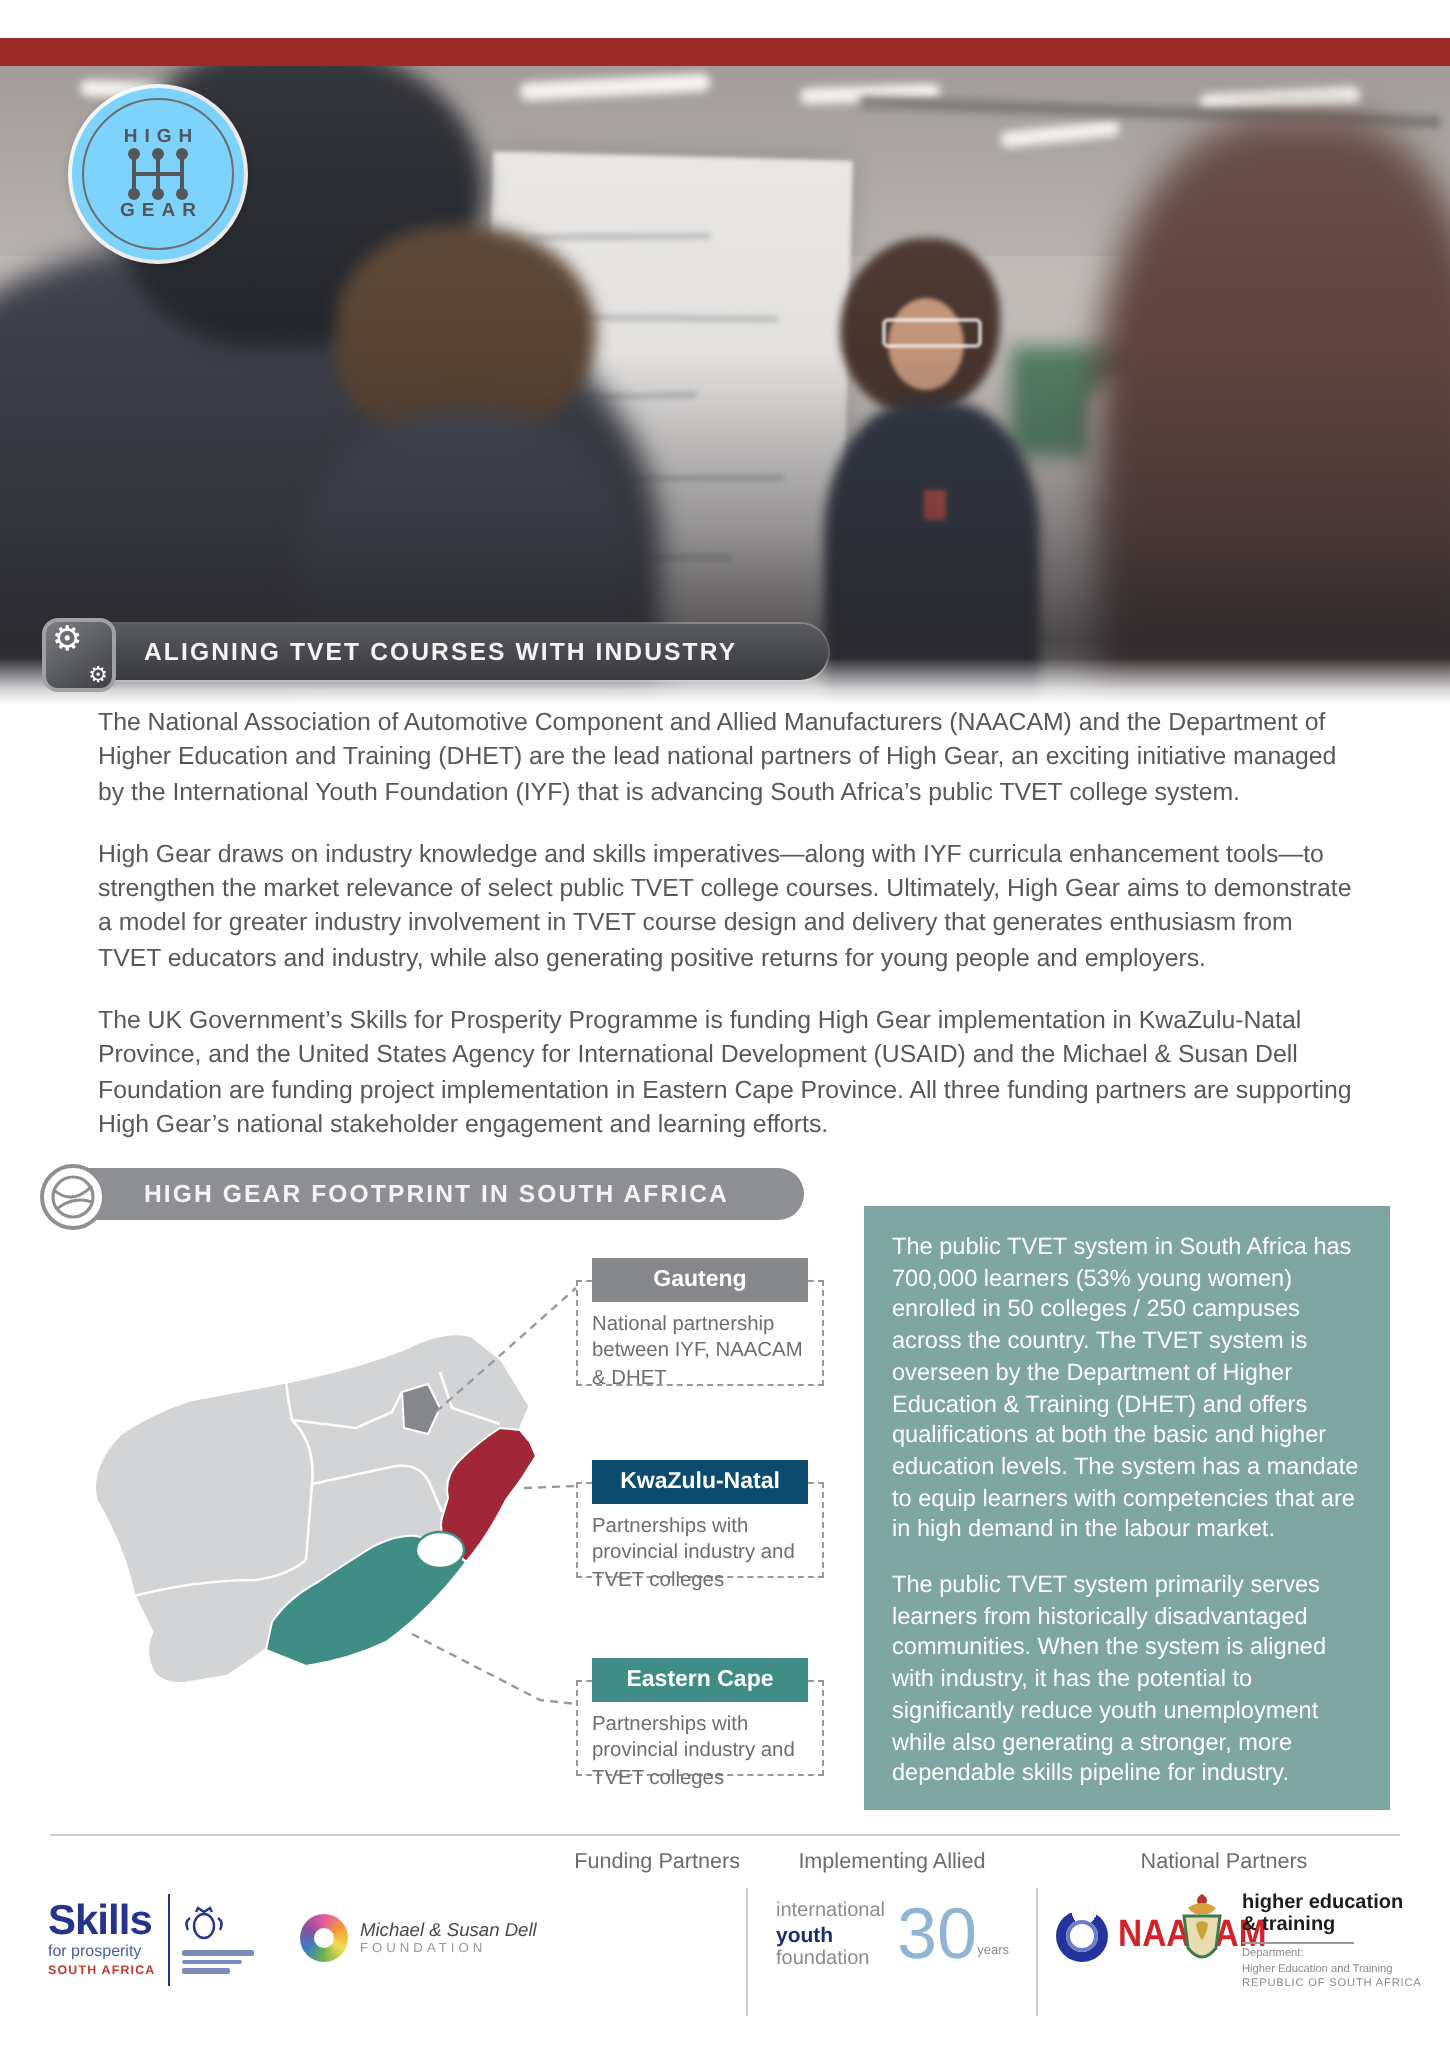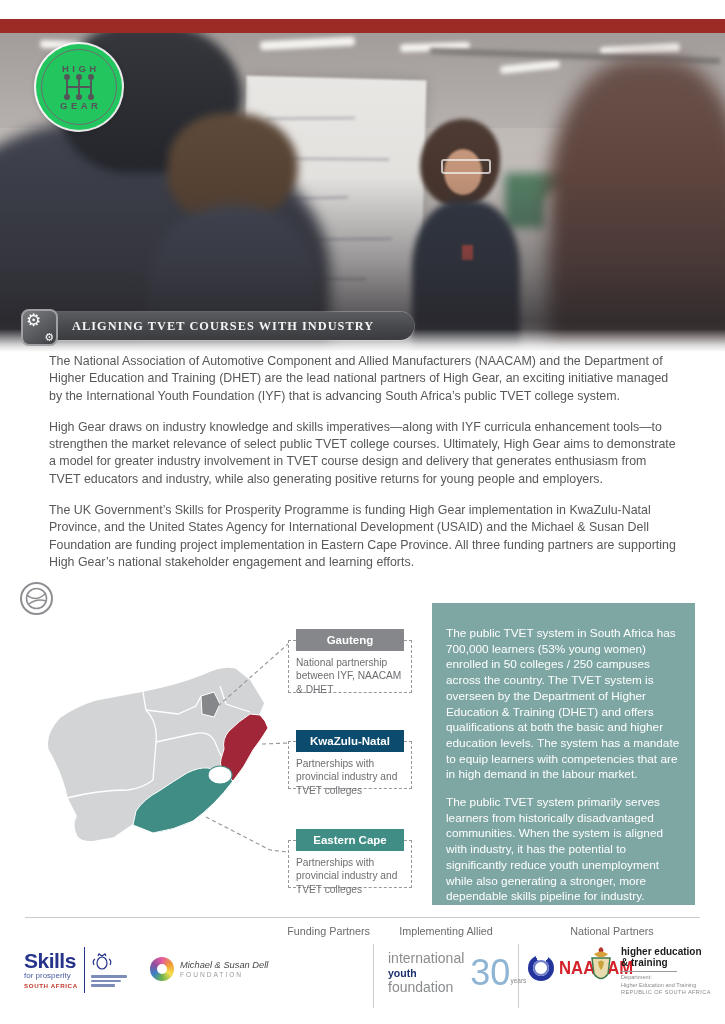--- a/index.html
+++ b/index.html
@@ -32,57 +32,57 @@
   .h-w-body{left:412px;top:168px;width:108px;height:160px;background:#2c3340;filter:blur(3px);border-radius:42% 42% 0 0;}
   .h-w-badge{left:462px;top:212px;width:11px;height:15px;background:#b84a42;filter:blur(1px);}
   .h-figright{left:548px;top:25px;width:195px;height:310px;background:#5c413a;filter:blur(9px);border-radius:45% 40% 0 0;}
   .h-vignette{left:0;top:0;width:725px;height:319px;
      background:linear-gradient(180deg,rgba(255,255,255,.10) 0%,rgba(120,118,120,.05) 45%,
      rgba(48,46,50,.45) 72%,rgba(40,38,42,.78) 90%,rgba(52,50,54,.6) 100%);}
   .h-whitefade{left:0;top:296px;width:725px;height:23px;
      background:linear-gradient(180deg,rgba(255,255,255,0) 0%,rgba(255,255,255,.8) 70%,#fff 100%);}
 
   
-  .hg-logo{position:absolute;left:36px;top:44px;width:86px;height:86px;background:#22c55e;border-radius:50%;
+  .hg-logo{position:absolute;left:36px;top:44px;width:86px;height:86px;background:#7dd3fc;border-radius:50%;
      box-shadow:0 0 0 2px rgba(255,255,255,.9),0 1px 6px rgba(0,0,0,.3);
      display:flex;flex-direction:column;align-items:center;justify-content:center;z-index:5;}
   .hg-logo::before{content:"";position:absolute;inset:5px;border:1.5px solid #6d6e71;border-radius:50%;}
   .hg-word{font-size:9.5px;font-weight:bold;letter-spacing:3.5px;color:#55565a;text-indent:3.5px;line-height:1;}
 
   
   .sec-icon1{position:absolute;left:21px;top:309px;width:33px;height:33px;border-radius:8px;
      background:linear-gradient(145deg,#7b7d81,#3e3f43);border:2px solid #9fa1a4;z-index:6;
      color:#fff;font-family:"DejaVu Sans",sans-serif;}
   .gear-big{position:absolute;left:3px;top:1px;font-size:17px;line-height:1;}
   .gear-small{position:absolute;right:2px;bottom:1px;font-size:11px;line-height:1;}
   .sec-bar1{position:absolute;left:40px;top:312px;width:374px;height:28px;z-index:5;
      background:linear-gradient(180deg,#5b5c60 0%,#47484c 55%,#3a3b3f 100%);
      border-radius:0 14px 14px 0;display:flex;align-items:center;padding-left:32px;box-sizing:border-box;
      box-shadow:0 0 0 1px rgba(255,255,255,.25);}
-  .sec-bar-text{color:#f4f4f4;font-size:12.3px;font-weight:bold;letter-spacing:1.05px;font-family:Liberation Serif, serif;}
+  .sec-bar-text{color:#f4f4f4;font-size:12.3px;font-weight:bold;letter-spacing:1.05px;}
   .sec-icon2{position:absolute;left:20px;top:582px;width:29px;height:29px;border-radius:50%;
      background:#fff;border:2px solid #8d8f92;z-index:6;display:flex;align-items:center;justify-content:center;}
   .sec-bar2{position:absolute;left:40px;top:584px;width:362px;height:26px;background:#8d8f92;
      border-radius:0 13px 13px 0;display:flex;align-items:center;padding-left:32px;box-sizing:border-box;}
 
   
   .body-copy{position:absolute;left:49px;top:353px;width:629px;color:#57585a;font-size:12.4px;line-height:17.3px;}
   .body-copy p{margin:0 0 14px 0;}
 
   
   .map-svg{position:absolute;left:18px;top:622px;}
   .map-label{position:absolute;left:288px;width:124px;}
   .lbl-desc{position:absolute;left:0;right:0;border:1px dashed #97999c;box-sizing:border-box;
      padding:15px 5px 4px 7px;font-size:10.2px;line-height:1.32;color:#6d6e71;}
   .lbl-title{position:absolute;left:8px;right:8px;height:22px;line-height:22px;text-align:center;
      color:#fff;font-size:11.5px;font-weight:bold;z-index:2;}
 
   
   .info-panel{position:absolute;left:432px;top:603px;width:263px;height:302px;box-sizing:border-box;
-     padding:23px 14px;color:#fff;font-size:11.8px;line-height:15.7px;}
+     padding:13px 14px;color:#fff;font-size:11.8px;line-height:15.7px;}
   .info-panel p{margin:0 0 12px 0;}
 
   
   .foot-line{position:absolute;left:25px;top:917px;width:675px;height:1px;background:#cbccce;}
   .foot-head{position:absolute;top:925px;font-size:10.8px;color:#6b6c6e;text-align:center;}
   .fh-funding{left:25px;width:345px;text-align:right;}
   .fh-impl{left:378px;width:136px;}
   .fh-natl{left:522px;width:180px;}
   .foot-div{position:absolute;top:944px;width:1px;height:64px;background:#cbccce;}
 
@@ -109,21 +109,21 @@
      display:flex;align-items:center;justify-content:center;box-sizing:border-box;}
   .us-shield{width:14px;height:13px;border-radius:2px 2px 5px 5px;
      background:repeating-linear-gradient(180deg,#c1272d 0 2px,#fff 2px 4px);border-top:3px solid #20407c;}
   .us-word{font-size:21px;font-weight:bold;letter-spacing:-.5px;line-height:1;}
   .us-us{color:#20407c;} .us-aid{color:#c1272d;}
   .us-tag{font-size:5.6px;letter-spacing:.4px;margin-top:2px;}
   .us-tag .t1{color:#20407c;} .us-tag .t2{color:#c1272d;}
   
   .lg-iyf{left:388px;top:950px;gap:6px;}
   .iyf-col{display:flex;flex-direction:column;line-height:1.18;}
-  .iyf-l1,.iyf-l3{font-size:14px;color:#8a8c8e;}
+  .iyf-l1,.iyf-l3{font-size:10px;color:#8a8c8e;}
   .iyf-l2{font-size:10.5px;font-weight:bold;color:#1b2f6e;}
   .iyf-num-wrap{position:relative;}
   .iyf-num{font-size:36px;color:#8fb4d4;line-height:.9;}
   .iyf-years{position:absolute;right:-16px;bottom:5px;font-size:6.5px;color:#8a8c8e;}
   
   .lg-naacam{left:528px;top:955px;gap:5px;}
   .na-coil{width:26px;height:26px;border-radius:50%;position:relative;
      background:conic-gradient(from 35deg,#23359d 0 300deg,transparent 300deg 360deg);}
   .na-coil::after{content:"";position:absolute;inset:5px;background:#fff;border-radius:50%;
      box-shadow:inset 0 0 0 2px #6d7cc9;}
@@ -209,20 +209,23 @@
     <p>The UK Government’s Skills for Prosperity Programme is funding High Gear implementation in KwaZulu-Natal Province, and the United States Agency for International Development (USAID) and the Michael &amp; Susan Dell Foundation are funding project implementation in Eastern Cape Province. All three funding partners are supporting High Gear’s national stakeholder engagement and learning efforts.</p>
   </div>
 
   <div class="sec-icon2">
     <svg width="23" height="23" viewBox="0 0 23 23">
       <circle cx="11.5" cy="11.5" r="10" fill="#fff" stroke="#8d8f92" stroke-width="1.6"></circle>
       <path d="M2,8 Q 11,16 21,6" fill="none" stroke="#8d8f92" stroke-width="1.5"></path>
       <path d="M4,17 Q 12,11 21,14" fill="none" stroke="#8d8f92" stroke-width="1.5"></path>
     </svg>
   </div>
+  <div class="sec-bar2">
+    <span class="sec-bar-text">HIGH GEAR FOOTPRINT IN SOUTH AFRICA</span>
+  </div>
 
   <svg class="map-svg" width="412" height="285" viewBox="0 0 412 285">
 
     <path d="M 77,78 L 125,69 Q 160,62 185,52 Q 205,42 218,46 L 233,58 L 247,81 L 242,93 L 250,106 L 243,117 L 235,128 Q 226,146 215,159 Q 197,183 175,199 Q 156,208 135,211 L 115,203 L 96,216 L 79,219 Q 66,222 59,215 Q 53,204 58,194 Q 52,182 49,176 Q 44,152 30,128 Q 26,112 42,95 Q 58,84 77,78 Z" stroke="#ffffff" stroke-width="1.6" fill="#d2d4d6"></path>
 
     <g fill="none" stroke="#ffffff" stroke-width="1.3">
       <path d="M 49,176 Q 80,168 110,168 Q 125,166 135,158"></path>
       <path d="M 135,158 L 138,120 Q 140,100 128,88 Q 126,78 125,69"></path>
       <path d="M 138,120 L 175,112 Q 190,108 196,118"></path>
       <path d="M 128,88 L 160,92 L 178,84 L 183,74"></path>

